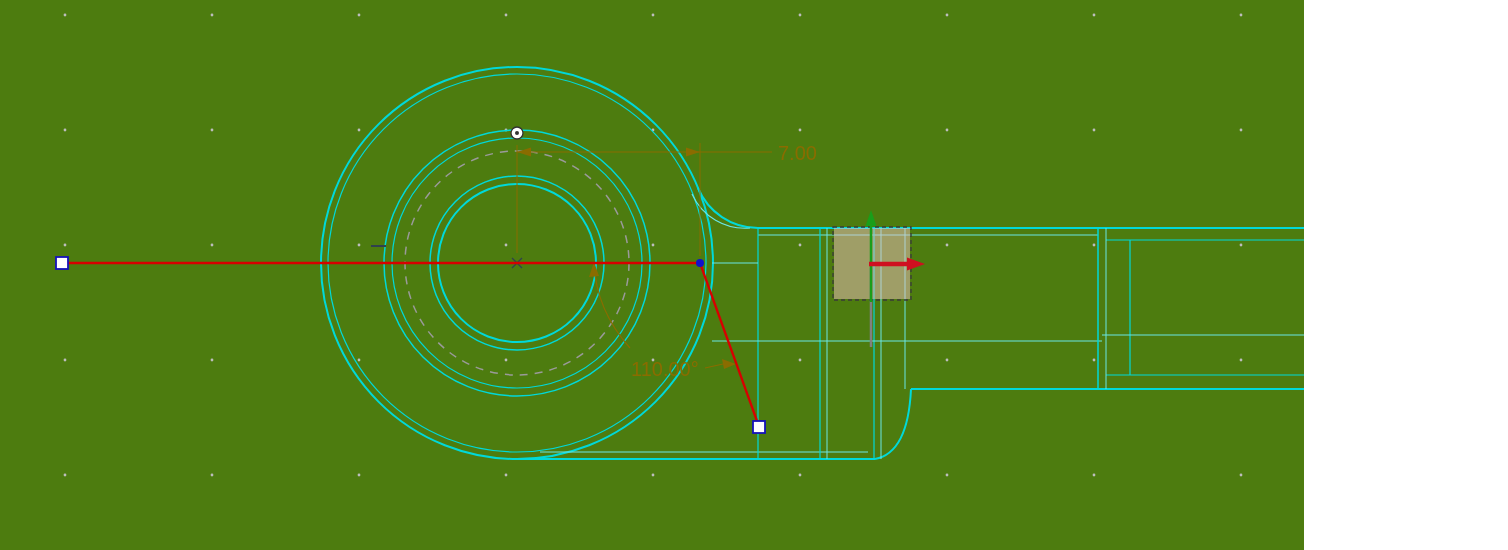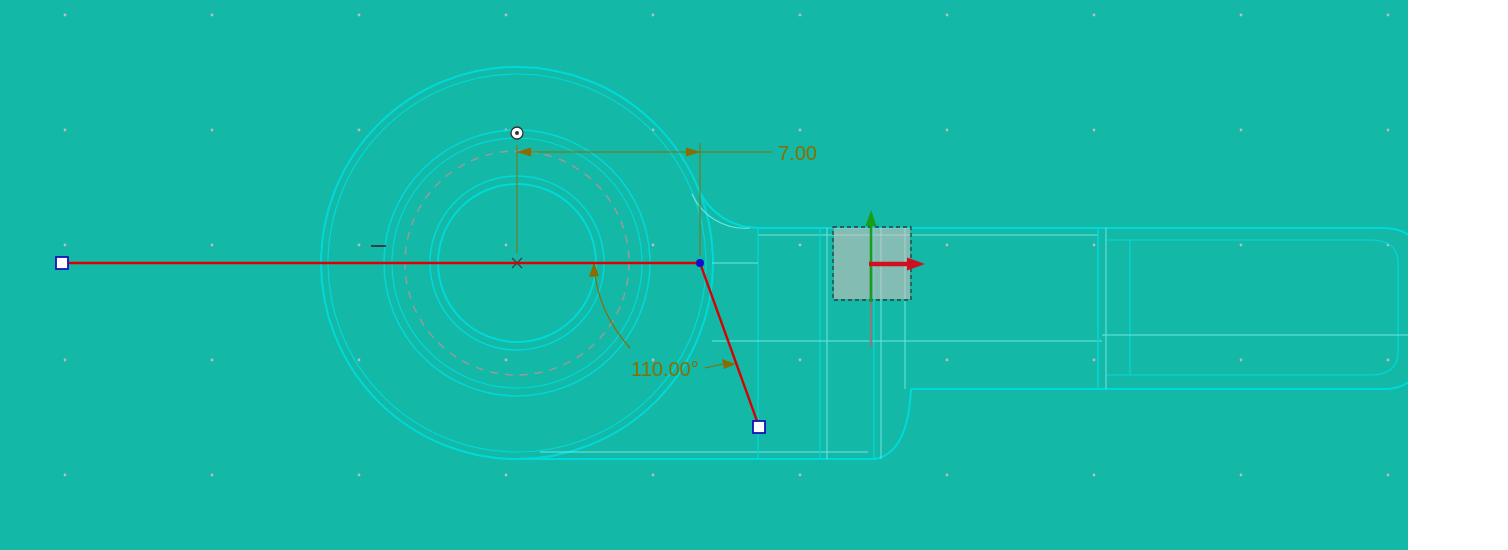--- a/index.html
+++ b/index.html
@@ -1,16 +1,16 @@
 <!DOCTYPE html>
 <html><head>
 <meta charset="utf-8">
 <style>
   html,body{margin:0;padding:0;background:#ffffff;}
-  .viewport{position:relative;width:1408px;height:550px;background:#14b8a6;overflow:hidden;}
+  .viewport{position:relative;width:1304px;height:550px;background:#4d7c0f;overflow:hidden;}
   svg{display:block;}
   .cyan{stroke:#00d9d9;fill:none;}
   .cyan2{stroke:#6ae6e6;fill:none;}
   .gray-dash{stroke:#9a9a9a;stroke-dasharray:8 7;fill:none;}
   .dim-stroke{stroke:#8a6c00;fill:none;}
   .dim-fill{fill:#8a6c00;stroke:none;}
   .dim-text{fill:#8a6c00;font-family:"Liberation Sans",sans-serif;font-size:20px;}
   .red-line{stroke:#d80000;fill:none;}
   .handle{fill:#ffffff;stroke:#1511bb;stroke-width:1.8;}
   .vertex{fill:#1111cc;stroke:none;}

